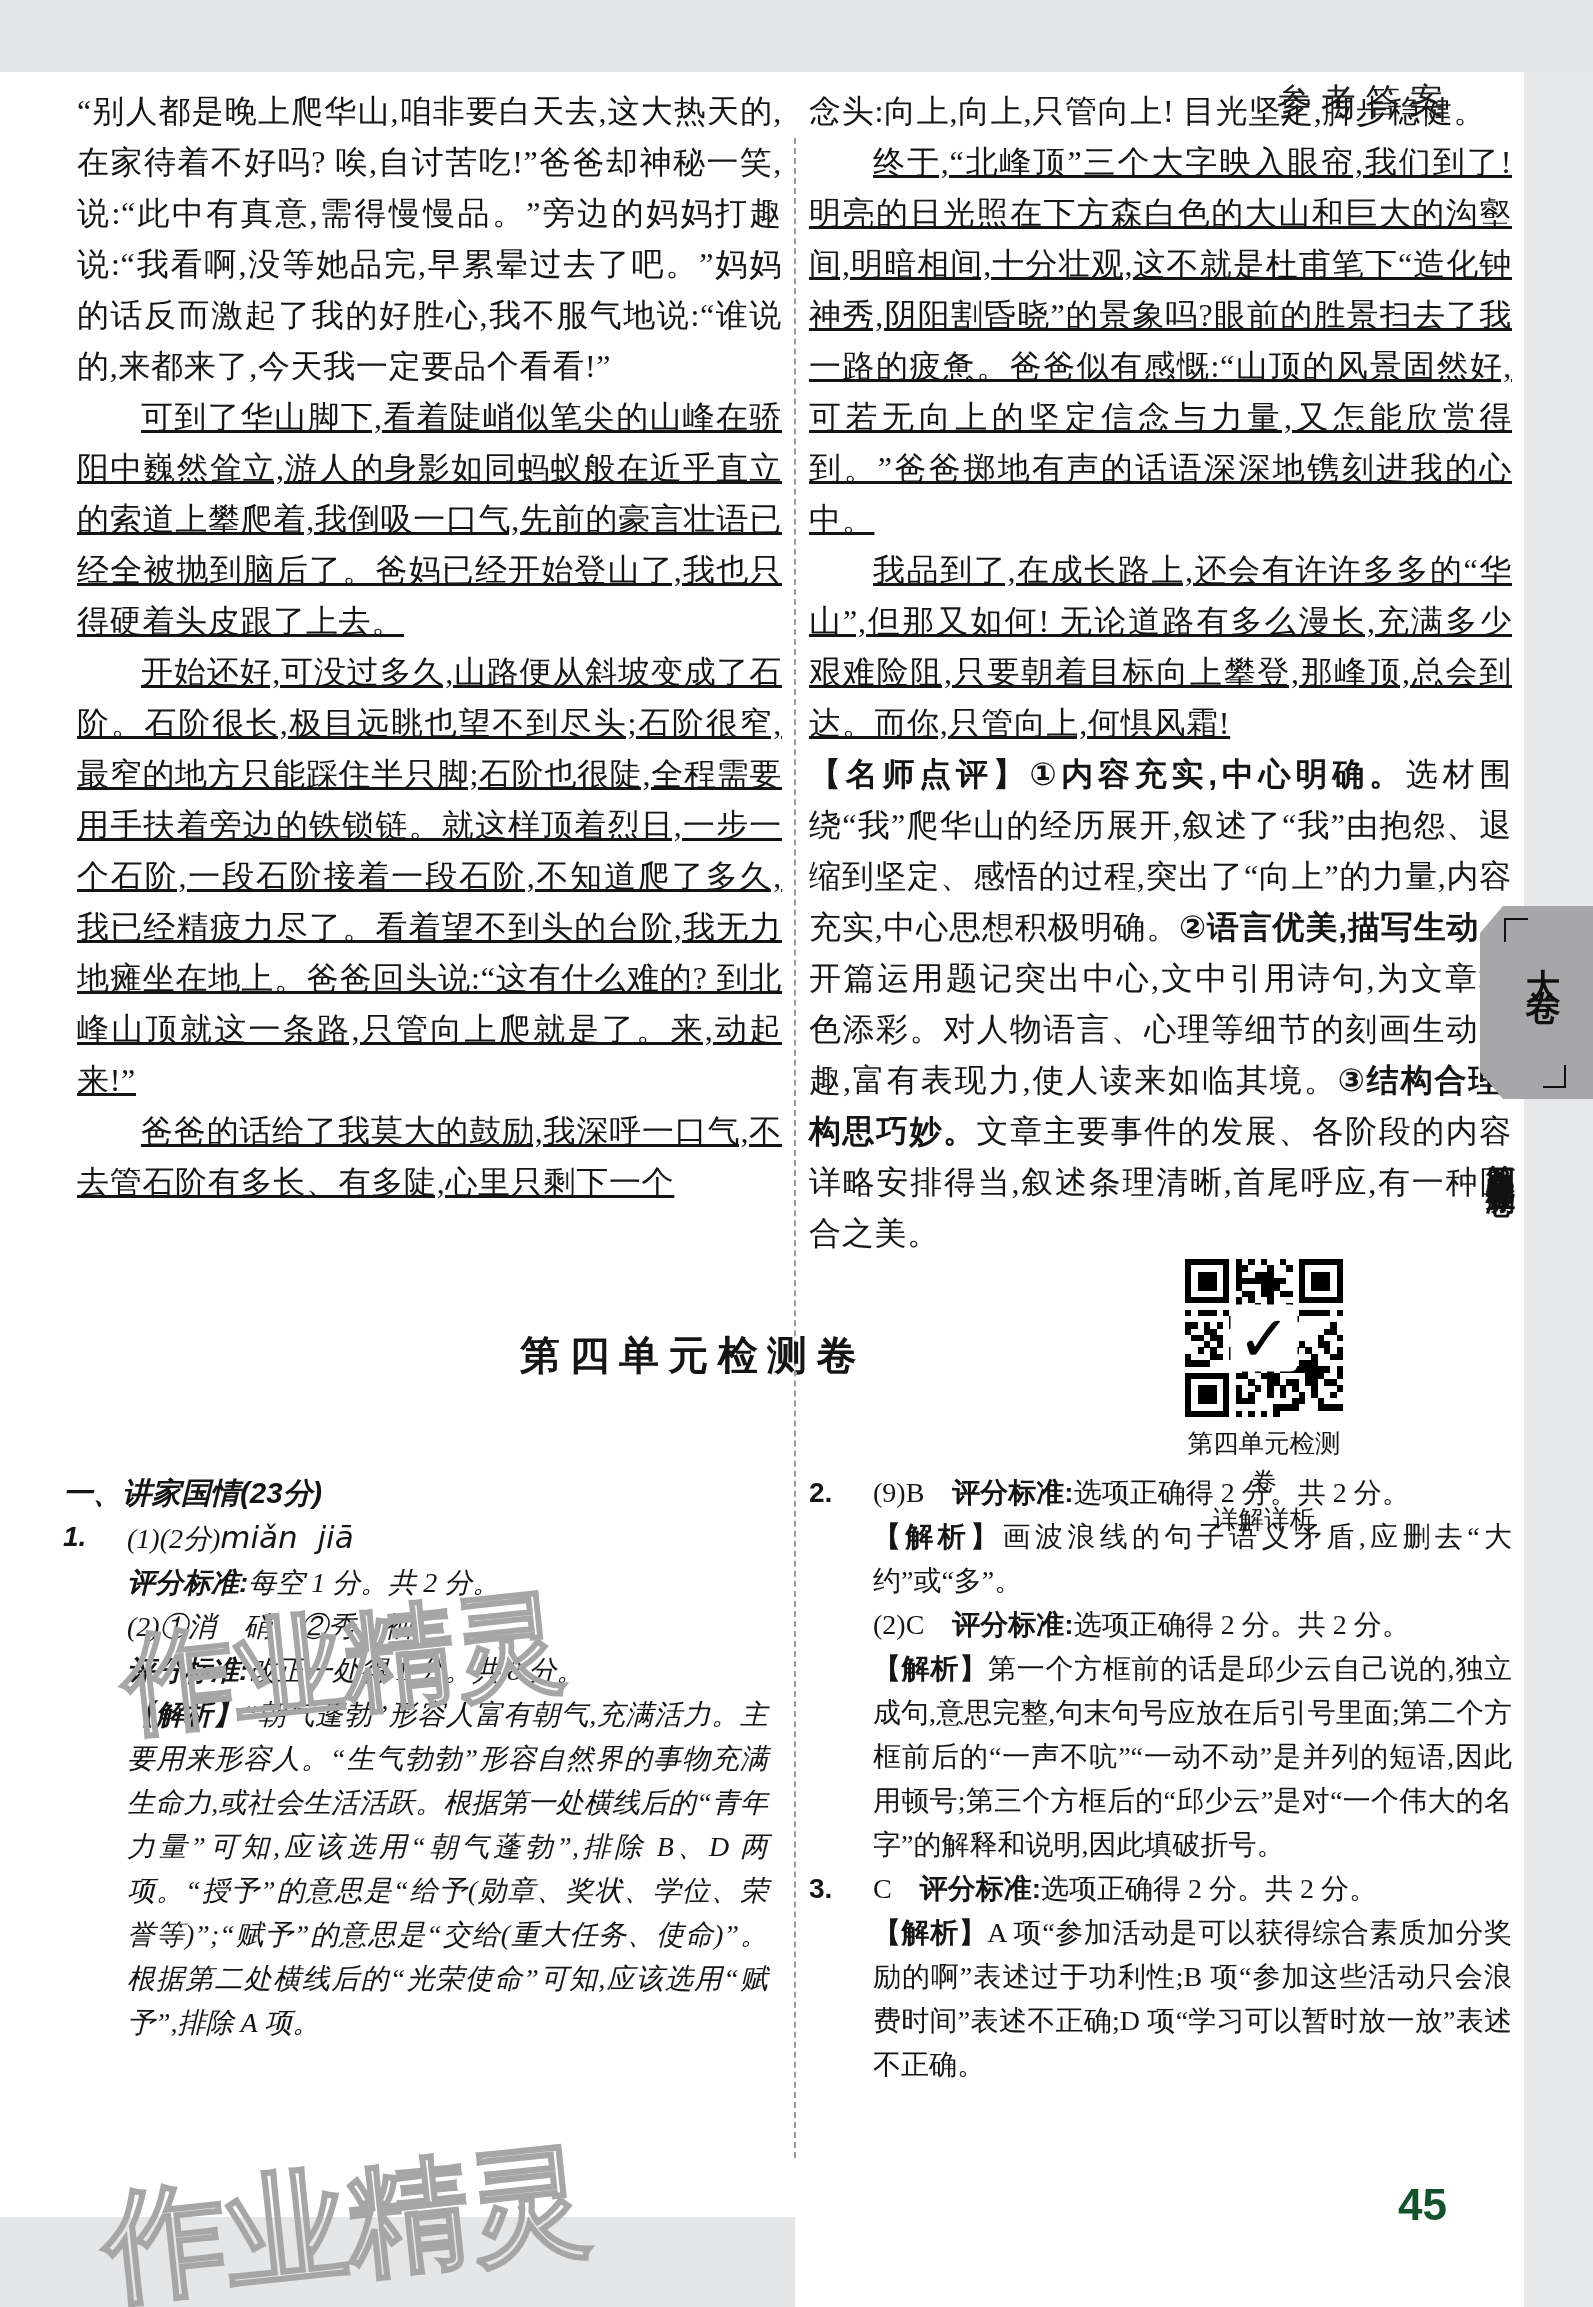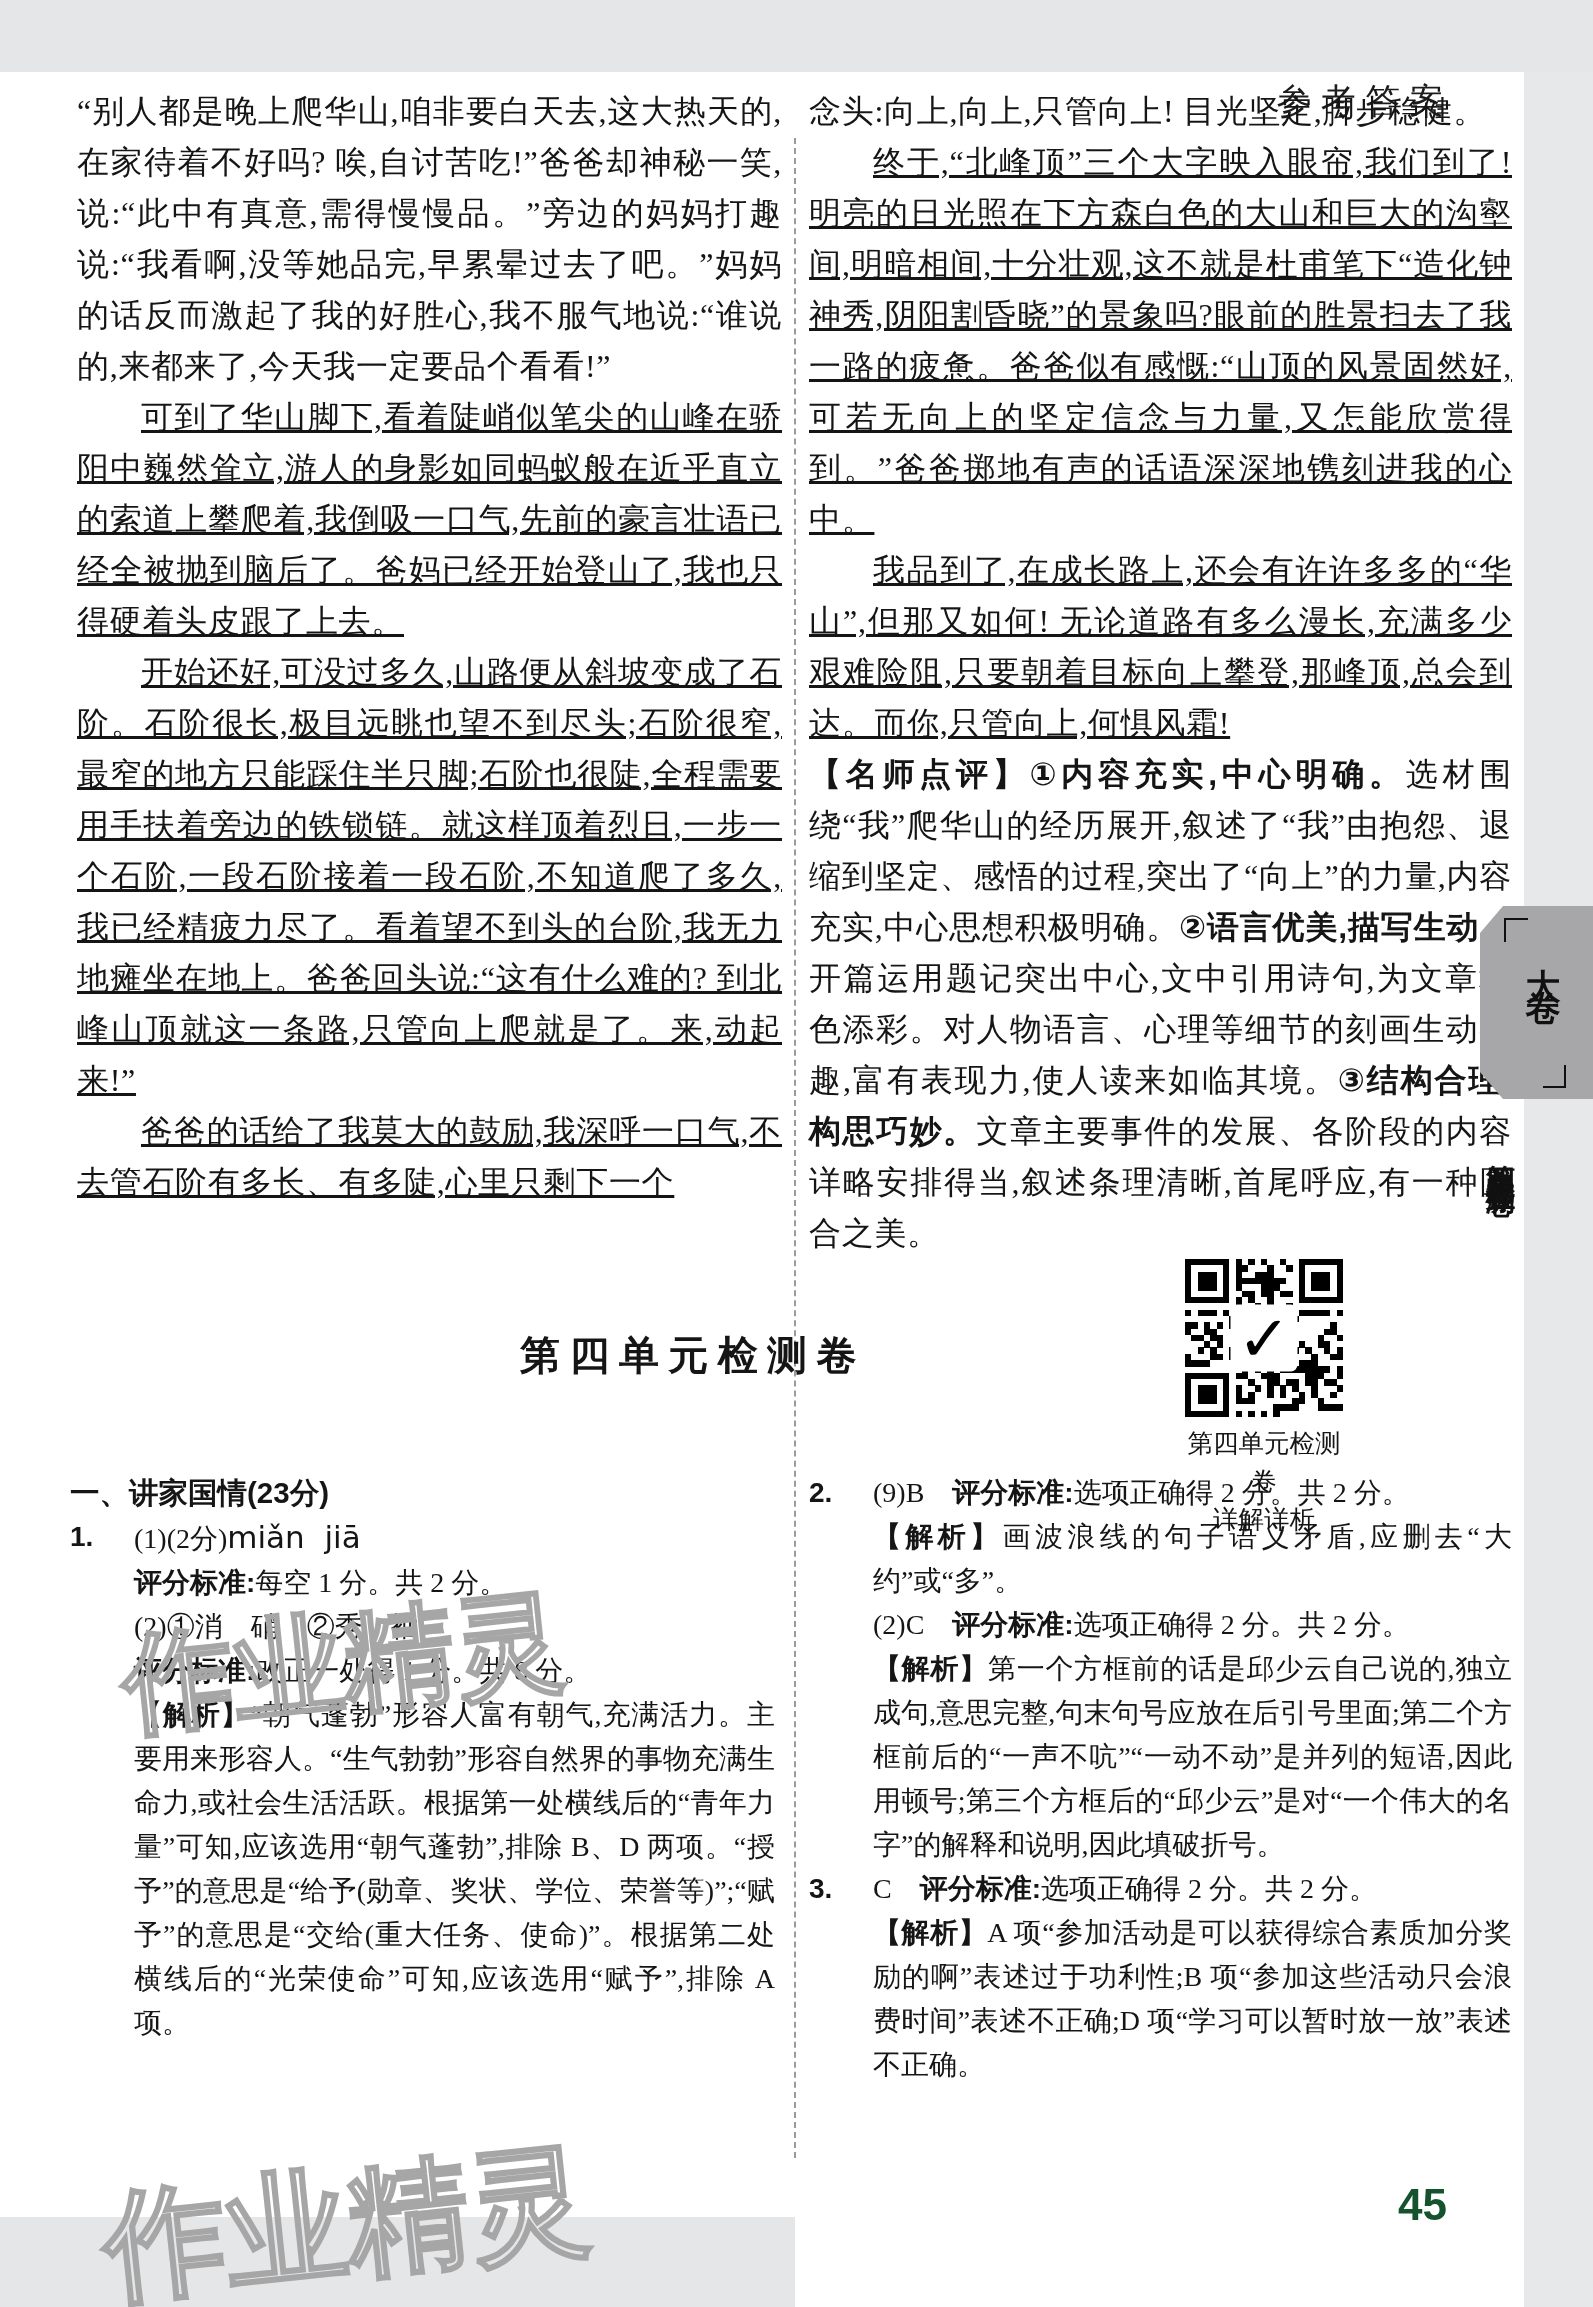--- a/index.html
+++ b/index.html
@@ -21,21 +21,21 @@
   .section-title{position:absolute;left:77px;top:1328px;width:1232px;text-align:center;
         font-family:"Liberation Sans","DejaVu Sans",sans-serif;font-weight:700;font-size:40px;letter-spacing:9.4px;}
   .qr-block{position:absolute;left:1185px;top:1259px;width:158px;}
   .qr{position:relative;width:158px;height:158px;}
   .qr svg{display:block;width:100%;height:100%;}
   .qr-check{position:absolute;left:50%;top:50%;transform:translate(-50%,-50%);width:67px;height:67px;
         background:#ffffff;border-radius:6.7px;display:flex;align-items:center;justify-content:center;
         font-size:64px;font-weight:900;font-family:"DejaVu Sans",sans-serif;color:#000;}
   .qr-caption{margin-top:8px;text-align:center;font-size:25.5px;line-height:38px;color:#161616;}
   .answers{position:absolute;top:1471px;width:705px;font-size:28px;line-height:44px;}
-  .answers-left{left:70px;}
+  .answers-left{left:63px;font-style:italic;}
   .answers-right{left:809px;width:703px;}
   .part-heading{font-family:"Liberation Sans","DejaVu Sans",sans-serif;font-weight:700;font-size:29.5px;}
   .answer-item{display:flex;align-items:flex-start;}
   .item-number{width:64px;flex:none;font-family:"Liberation Sans","DejaVu Sans",sans-serif;font-weight:700;}
   .item-body{flex:1;}
   .answer-block{text-align:justify;}
   .side-tab{position:absolute;left:1480px;top:906px;width:113px;height:193px;background:#a7a7aa;
         clip-path:polygon(23px 0, 100% 0, 100% 100%, 23px 100%, 0 calc(100% - 27px), 0 27px);}
   .tab-text{position:absolute;left:38px;top:34px;writing-mode:vertical-rl;text-orientation:upright;
         font-size:35px;font-weight:700;letter-spacing:23px;color:#101010;}

